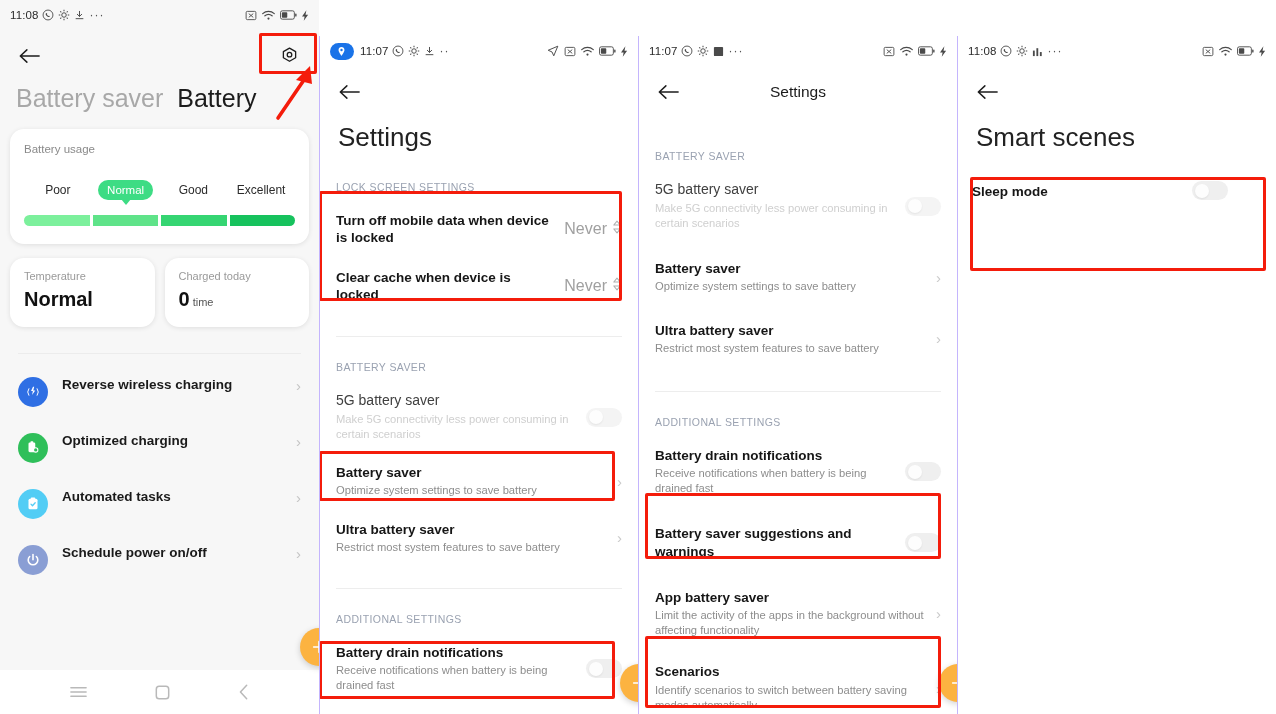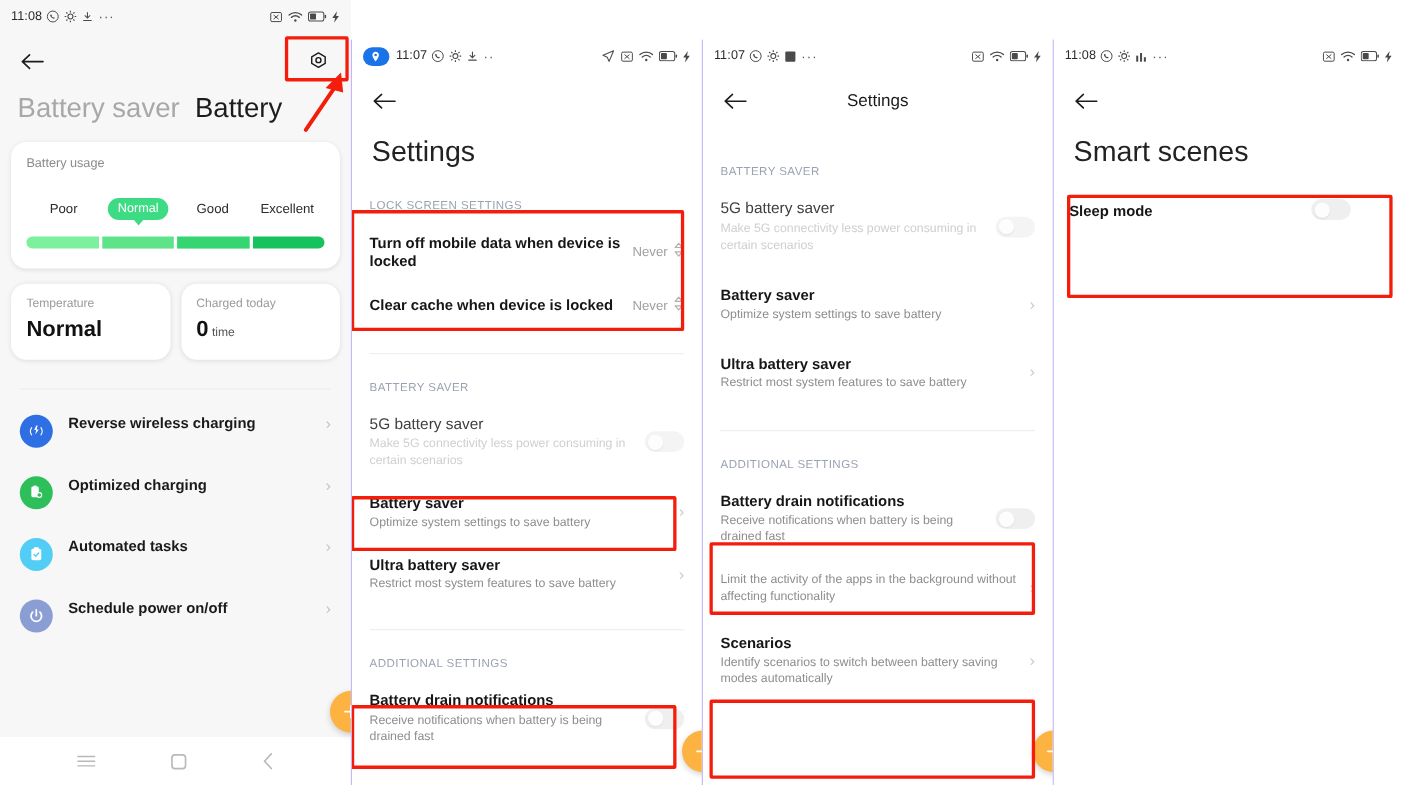--- a/index.html
+++ b/index.html
@@ -99,21 +99,21 @@
     font-size: 10.5px; color: #9aa2b1; letter-spacing: .4px;
     padding: 14px 16px 8px 16px; text-transform: uppercase;
   }
   .srow { display: flex; align-items: flex-start; padding: 11px 16px; gap: 10px; position: relative; }
   .srow .txt { flex: 1; }
   .srow .t1 { font-size: 13.5px; font-weight: 700; color: #161616; line-height: 1.28; }
   .srow .t2 { font-size: 11.2px; color: #8d8d8d; line-height: 1.35; margin-top: 2px; }
   .srow.dim .t1 { color: #404040; font-weight: 400; font-size: 14px; }
   .srow.dim .t2 { color: #cfcfcf; }
   .srow .right { display: flex; align-items: center; gap: 5px; align-self: center; }
-  .valtxt { font-size: 12px; color: #a0a0a0; }
+  .valtxt { font-size: 16px; color: #a0a0a0; }
   .toggle { width: 36px; height: 19px; border-radius: 10px; background: #efefef; position: relative; flex: 0 0 auto; }
   .toggle::after { content:""; position:absolute; top:2.5px; left:3px; width:14px; height:14px;
     border-radius:50%; background:#fdfdfd; box-shadow: 0 1px 2px rgba(0,0,0,0.07); }
   .toggle.light { background: #f4f4f4; }
   .chev-s { color: #cacaca; font-size: 15px; align-self: center; }
   .sdiv { height:1px; background:#ededed; margin: 10px 16px; }
 
   
   .hl { position: absolute; border: 3px solid #f41c0b; border-radius: 2px; pointer-events: none; z-index: 20; }
 
@@ -595,23 +595,32 @@
       <div class="srow">
         <div class="txt">
           <div class="t1">Battery drain notifications</div>
           <div class="t2">Receive notifications when battery is being drained fast</div>
         </div>
         <div class="right">
             <div class="toggle"></div>
           </div>
       </div>
 
+      <div class="srow" style="padding-top:18px;padding-bottom:18px">
+        <div class="txt">
+            <div class="t1">Battery saver suggestions and warnings</div>
+          </div>
+        <div class="right">
+            <div class="toggle"></div>
+          </div>
+      </div>
 
       <div class="srow">
         <div class="txt">
+          <div class="t1">App battery saver</div>
           <div class="t2">Limit the activity of the apps in the background without affecting functionality</div>
         </div>
         <div class="chev-s">›</div>
       </div>
 
       <div class="srow" style="padding-top:14px">
         <div class="txt">
           <div class="t1">Scenarios</div>
           <div class="t2">Identify scenarios to switch between battery saving modes automatically</div>
         </div>

